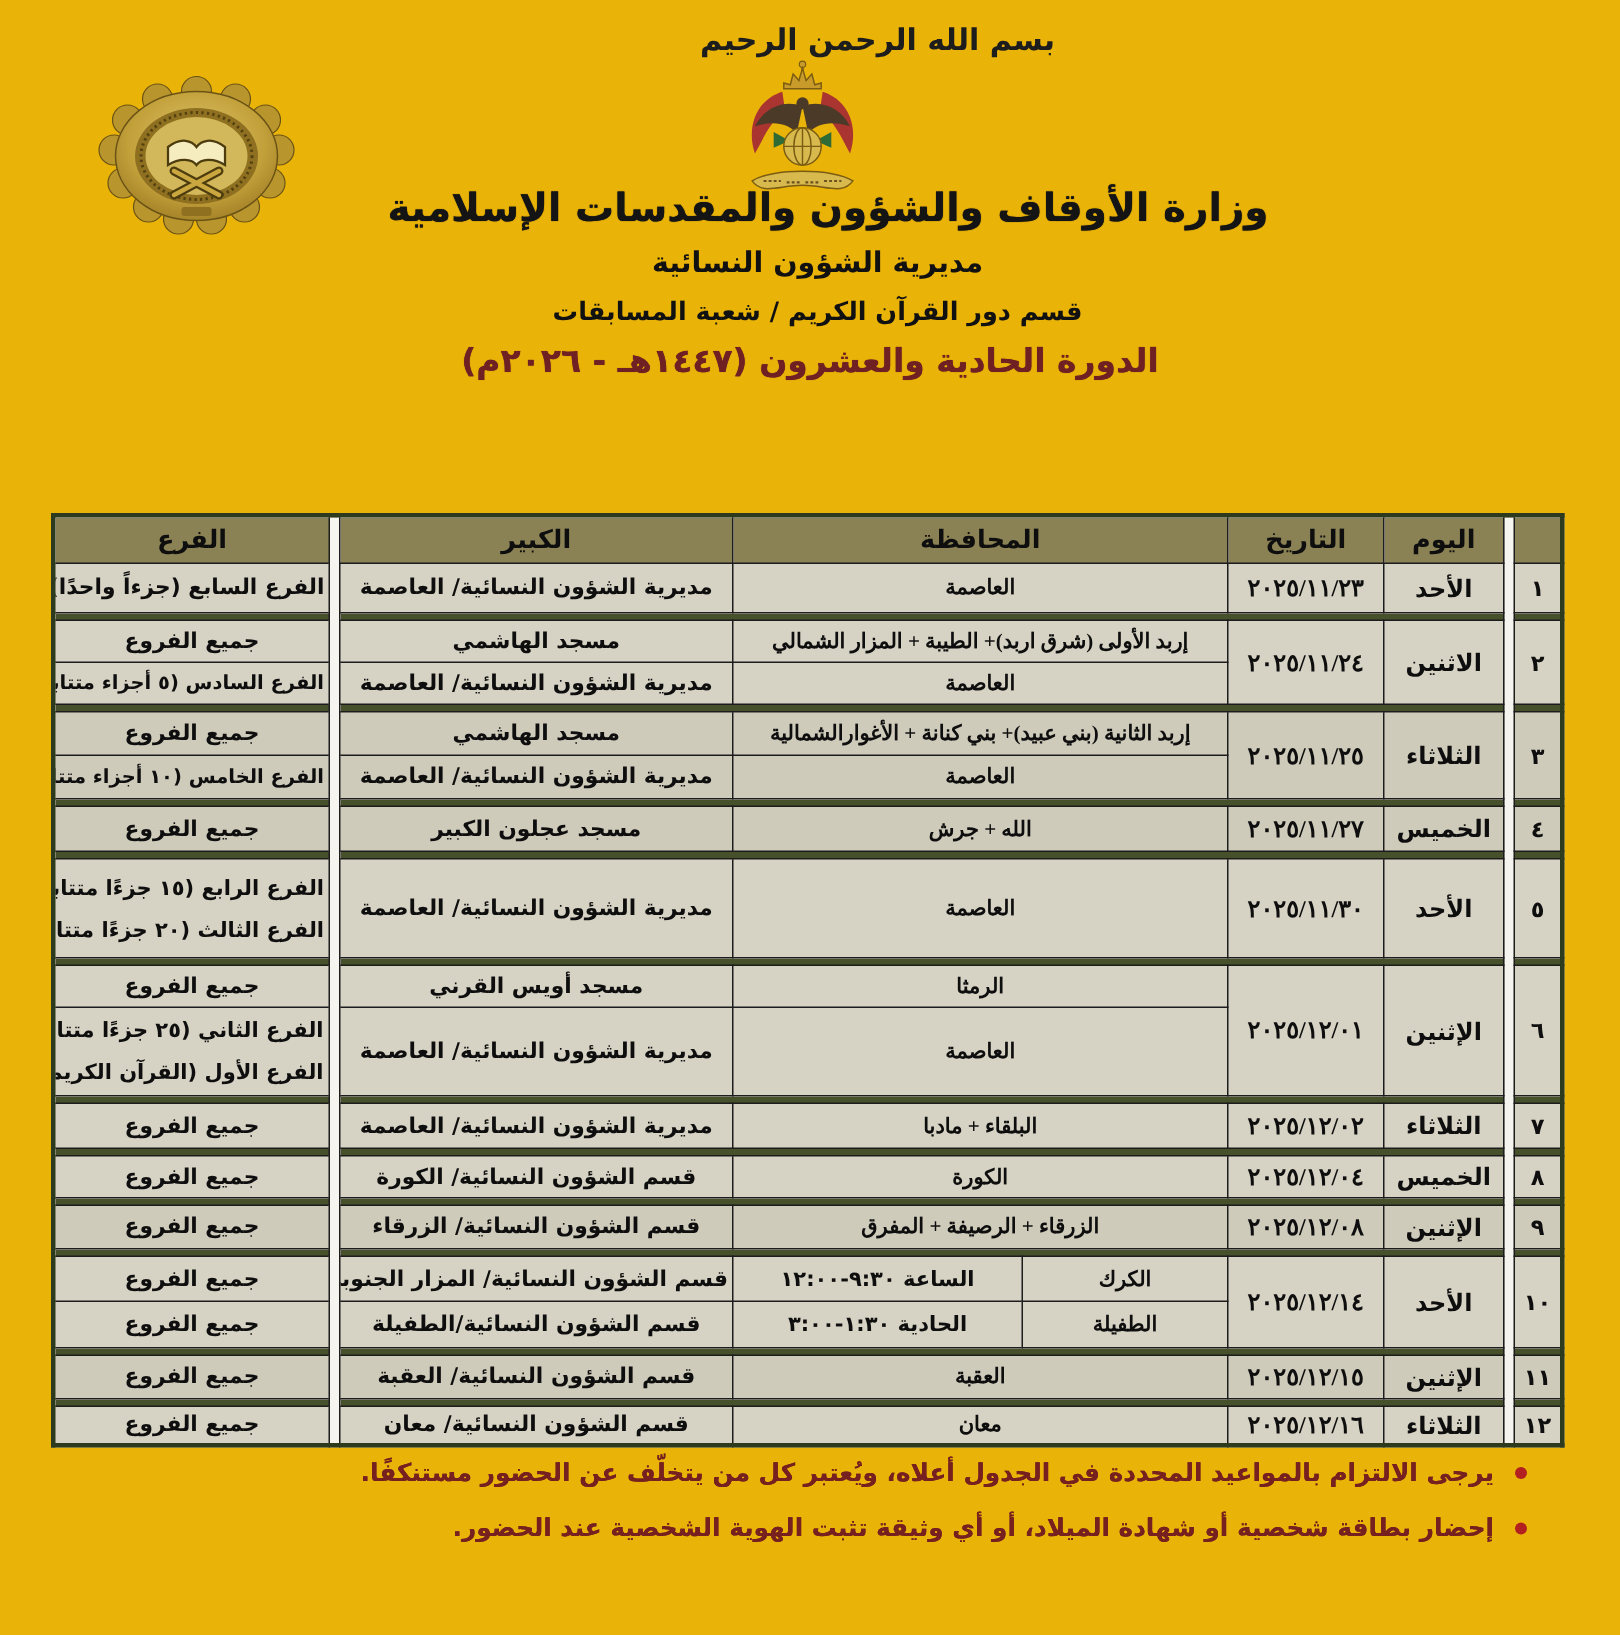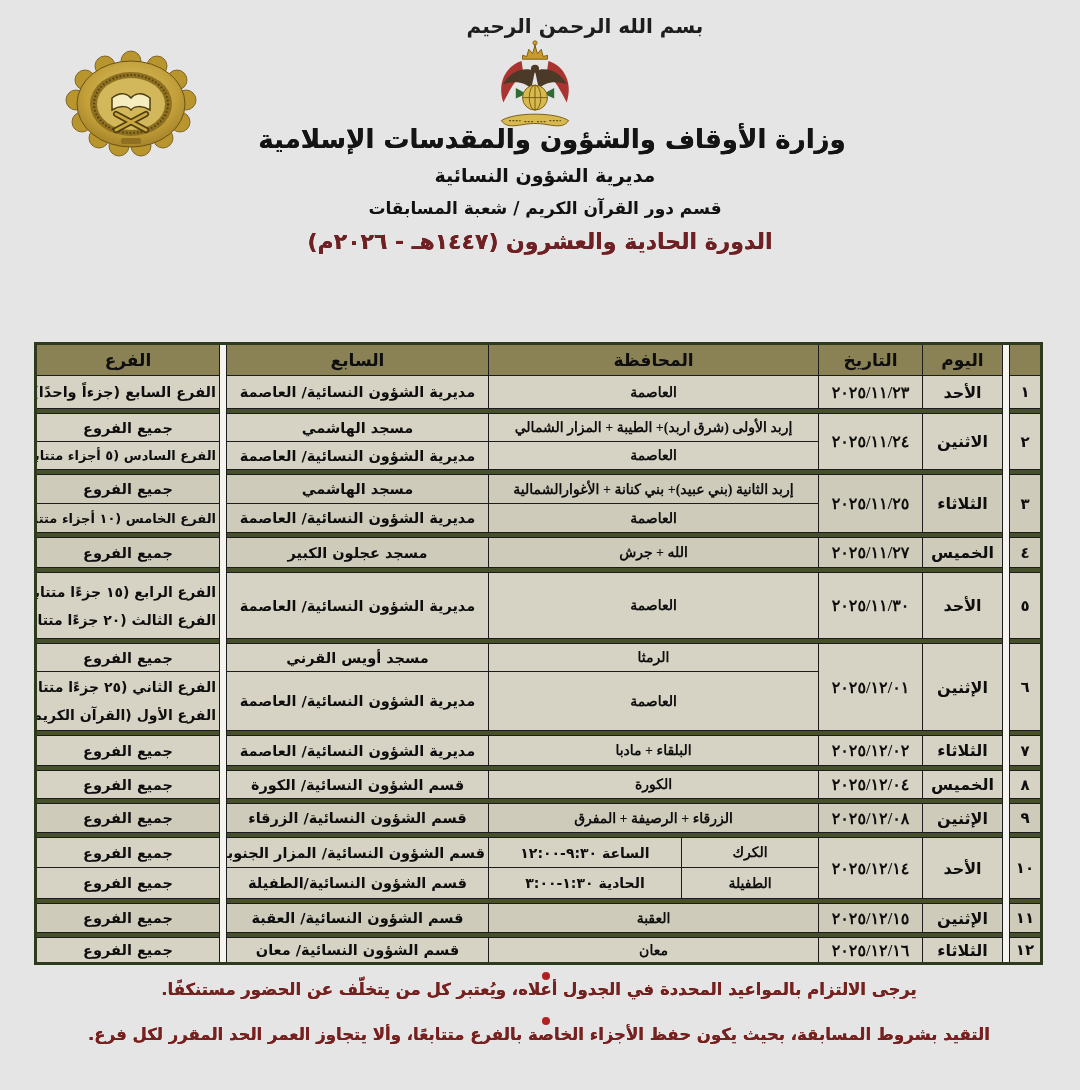--- a/index.html
+++ b/index.html
@@ -1,17 +1,17 @@
 <!DOCTYPE html>
 <html lang="ar" dir="rtl"><head>
 <meta charset="utf-8">
 <style>
   html,body{margin:0;padding:0;}
   body{background:#cfcfcf;font-family:"DejaVu Sans",sans-serif;}
-  .page{position:relative;width:1080px;height:1090px;margin:0 auto;background:#e5e5e5;overflow:hidden;direction:rtl;}
+  .page{position:relative;width:1080px;height:1090px;margin:0 auto;background:#eab308;overflow:hidden;direction:rtl;}
 
   
   .bismillah{position:absolute;top:14px;left:0;right:0;text-align:center;transform:translateX(45px);
     font-size:20px;font-weight:bold;color:#1d1d1d;}
   .emblem{position:absolute;top:38px;left:487px;}
   .seal{position:absolute;top:50px;left:56px;}
   .ministry{position:absolute;top:124px;left:0;right:0;text-align:center;transform:translateX(12px);
     font-size:26px;font-weight:bold;color:#141414;text-shadow:0 0 .6px #141414;}
   .directorate{position:absolute;top:164px;left:0;right:0;text-align:center;transform:translateX(5px);
     font-size:19px;font-weight:bold;color:#111;}
@@ -39,21 +39,21 @@
   td.makan{font-size:14.5px;}
   td.branch{font-size:14.5px;}
   td.sm{font-size:13px;}
   td.two{white-space:normal;font-size:14px;}
   td.two div{line-height:2.0;}
   tr.dk td{background:#cfcbbb;}
 
   
   .notes{position:absolute;top:972px;right:62px;left:60px;}
   .note{display:flex;align-items:center;justify-content:flex-start;margin-bottom:18px;
-    color:#76211f;font-size:16.5px;font-weight:bold;text-shadow:0 0 .4px #76211f;flex-direction:column;}
+    color:#76211f;font-size:16.5px;font-weight:bold;text-shadow:0 0 .4px #76211f;}
   .note .bullet{flex:0 0 auto;width:8px;height:8px;border-radius:50%;background:#b22020;margin-left:14px;}
 </style>
 </head>
 <body>
 
 <div class="page">
 
   <div class="bismillah">بسم الله الرحمن الرحيم</div>
 
   <svg class="emblem" width="96" height="100" viewBox="0 0 100 104">
@@ -128,21 +128,21 @@
         <col style="width:184px">
     </colgroup>
 
     <tbody>
         <tr style="height:32px">
       <th class="hcell"></th>
       <td class="gapcol" rowspan="28"></td>
       <th class="hcell">اليوم</th>
       <th class="hcell">التاريخ</th>
       <th class="hcell" colspan="2">المحافظة</th>
-      <th class="hcell">السابع</th>
+      <th class="hcell">الكبير</th>
       <td class="gapcol" rowspan="28"></td>
       <th class="hcell">الفرع</th>
     </tr>
 
     <tr style="height:33px">
       <td class="num">١</td>
       <td class="day">الأحد</td>
       <td class="date">٢٠٢٥/١١/٢٣</td>
       <td class="gov" colspan="2">العاصمة</td>
       <td class="makan">مديرية الشؤون النسائية/ العاصمة</td>
@@ -333,17 +333,17 @@
   </tbody>
     </table>
 
   <div class="notes">
     <div class="note">
       <span class="bullet"></span>
       <span>يرجى الالتزام بالمواعيد المحددة في الجدول أعلاه، ويُعتبر كل من يتخلّف عن الحضور مستنكفًا.</span>
     </div>
     <div class="note">
       <span class="bullet"></span>
-      <span>التقيد بشروط المسابقة، بحيث يكون حفظ الأجزاء الخاصة بالفرع متتابعًا، وألا يتجاوز العمر الحد المقرر لكل فرع.</span>
+      <span>إحضار بطاقة شخصية أو شهادة الميلاد، أو أي وثيقة تثبت الهوية الشخصية عند الحضور.</span>
     </div>
   </div>
 
 </div>
 
 </body></html>

